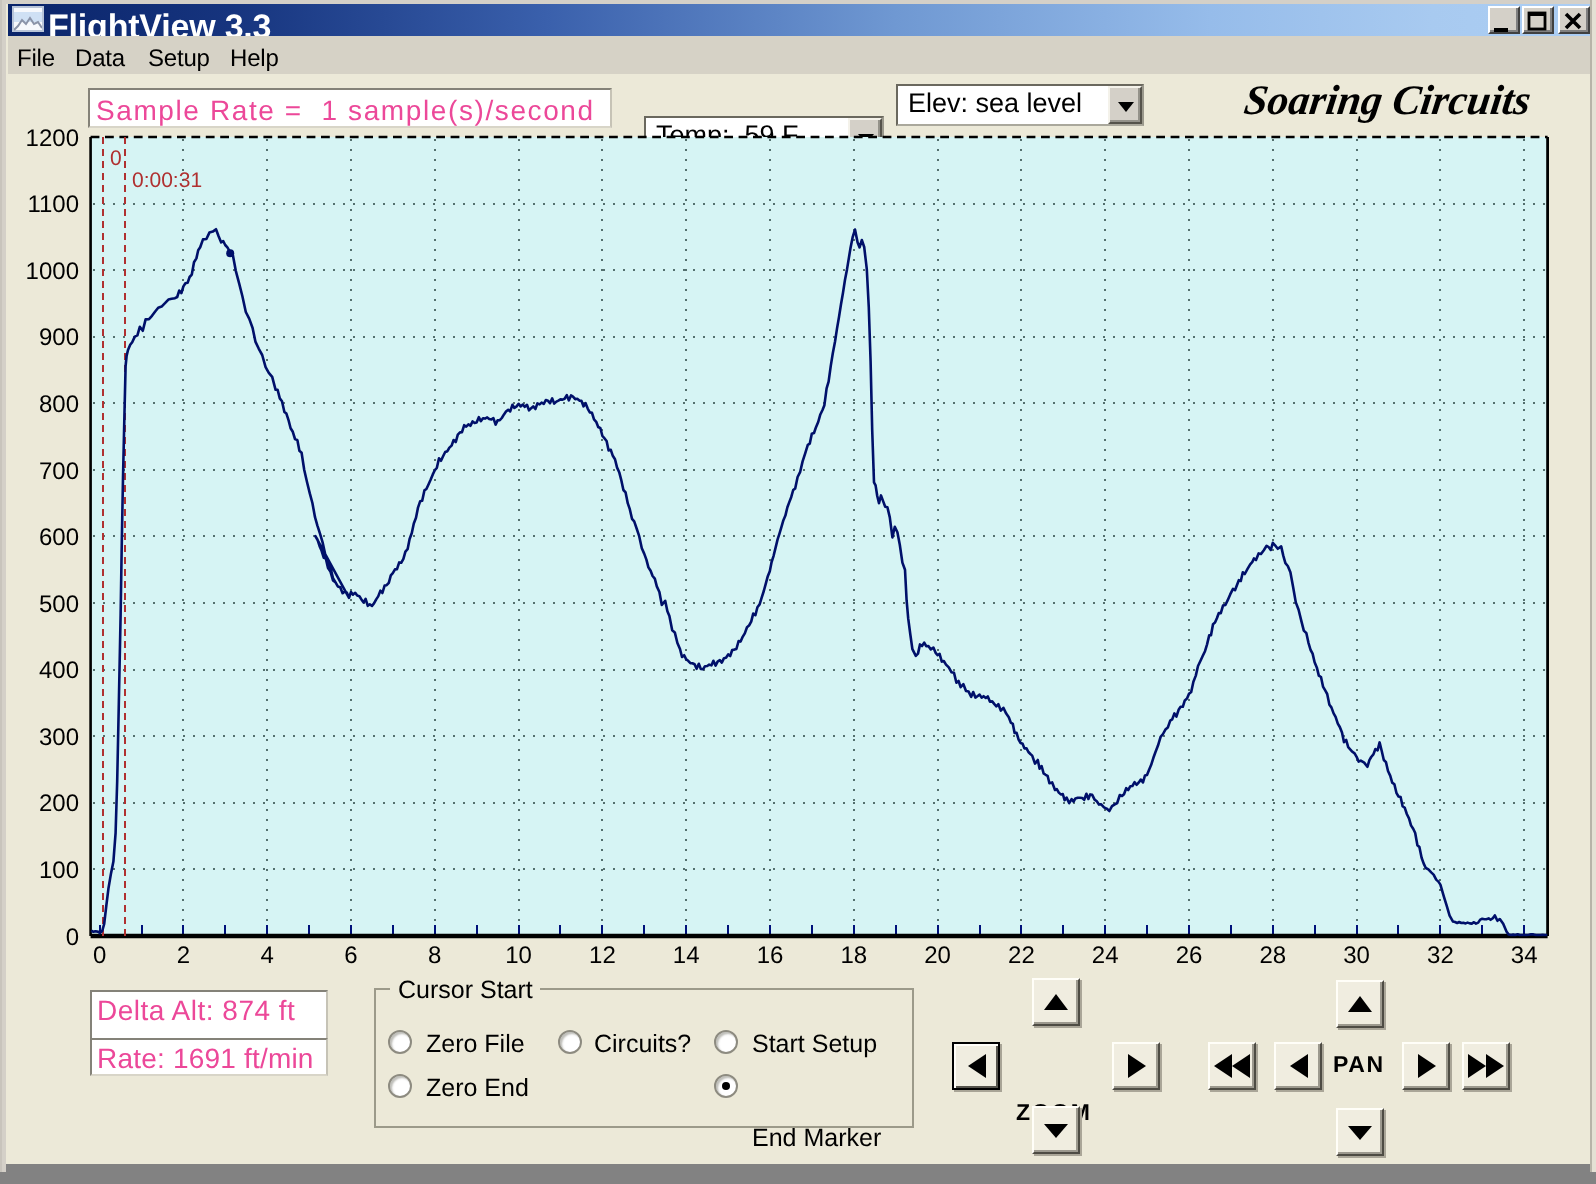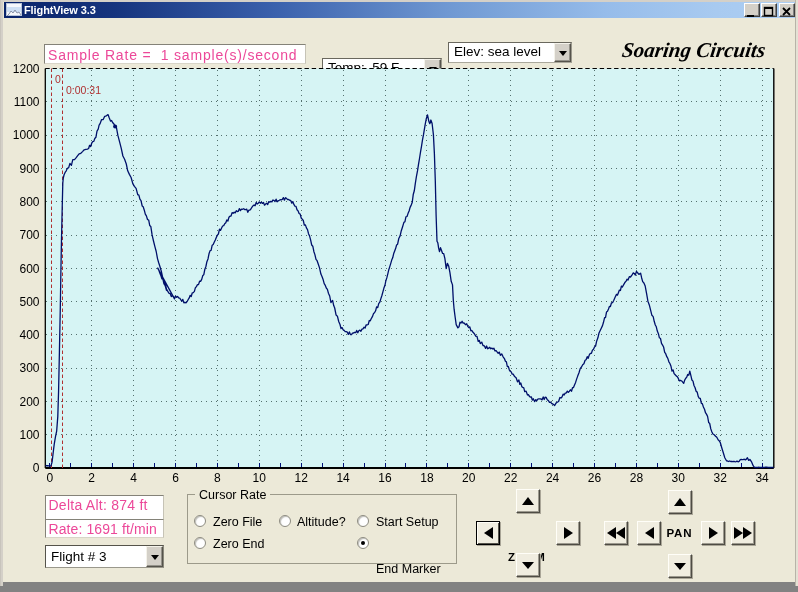--- a/index.html
+++ b/index.html
@@ -8,21 +8,21 @@
 
 #bord-l { position:absolute; left:0; top:0; width:3px; height:586px; background:#d4d0c8; border-left:1px solid #c8c4bc; }
 #bord-t { position:absolute; left:0; top:0; width:798px; height:2px; background:#d4d0c8; }
 #bord-r { position:absolute; right:0; top:0; width:3px; height:586px; background:#e4e1d4; border-left:1px solid #b7b4a8; }
 #strip-bot { position:absolute; left:0; top:582px; width:798px; height:10px; background:#828282; }
 #strip-edge { position:absolute; left:0; top:582px; width:798px; height:3px; background:#f2f0e8; border-bottom:2px solid #4c4c4c; }
 
 #title { position:absolute; left:4px; top:2px; width:791px; height:16px;
   background:linear-gradient(to right,#0a246a 0%,#16347e 14%,#3a60ac 34%,#6f98d2 56%,#96bcea 76%,#a8caf0 90%,#accef4 100%); }
 #ticon { position:absolute; left:2px; top:1px; width:16px; height:13px; background:#f6f8fc; border:1px solid #b8c4d8; }
-#ttext { position:absolute; left:20px; top:1.5px; color:#fff; font-size:11px; font-weight:bold; letter-spacing:-0.1px; }
+#ttext { position:absolute; left:20px; top:1.5px; color:#fff; font-size:17px; font-weight:bold; letter-spacing:-0.1px; }
 .wbtn { position:absolute; top:3px; width:16px; height:13.5px; background:#d4d0c8;
   border:1px solid; border-color:#fff #404040 #404040 #fff; box-shadow:inset -1px -1px 0 #808080; }
 
 #menu { position:absolute; left:4px; top:18px; width:791px; height:19px; background:#d6d2c6; font-size:12px; color:#000; }
 #menu span { position:absolute; top:3.5px; letter-spacing:-0.1px; }
 
 .tbox { position:absolute; background:#fff; border:1px solid; border-color:#848278 #c6c3b6 #d8d5c8 #848278; font-size:14px; color:#ec4899; }
 #samplebox { left:44px; top:44px; width:262px; height:20px; padding:2px 0 0 3px; letter-spacing:0.8px; }
 .combo { position:absolute; background:#fff; border:1px solid; border-color:#6a685e #9a988c #aaa89c #6a685e; font-size:13.5px; }
 .combo .cbtxt { position:absolute; left:5px; top:1px; }
@@ -72,20 +72,26 @@
  <div class="wbtn" style="left:744px;"><svg width="14" height="12">
         <rect x="2" y="9" width="7" height="2" fill="#000"></rect>
       </svg></div>
  <div class="wbtn" style="left:760.5px;"><svg width="14" height="12">
         <rect x="2.5" y="1.5" width="8" height="8" fill="none" stroke="#000" stroke-width="1.4"></rect>
         <rect x="2" y="1" width="9" height="2" fill="#000"></rect>
       </svg></div>
  <div class="wbtn" style="left:778.5px;"><svg width="14" height="12">
         <path d="M3 2 L10 9 M10 2 L3 9" stroke="#000" stroke-width="1.8"></path>
       </svg></div>
+ <div id="menu">
+   <span style="left:4.5px;">File</span>
+      <span style="left:33.5px;">Data</span>
+   <span style="left:70px;">Setup</span>
+      <span style="left:111px;">Help</span>
+ </div>
 
  <div class="tbox" id="samplebox">Sample Rate =&nbsp; 1 sample(s)/second</div>
  <div class="combo" style="left:322px; top:58px; width:120px; height:21px;">
    <span class="cbtxt">Temp:&nbsp; 59 F</span>
       <div class="cbtn">
         <div class="tri-d"></div>
       </div>
  </div>
  <div class="combo" style="left:448px; top:42px; width:124px; height:21px;">
    <span class="cbtxt">Elev: sea level</span>
@@ -206,33 +212,27 @@
 <text x="552.6" y="481.5" class="xl">24</text>
 <text x="594.5" y="481.5" class="xl">26</text>
 <text x="636.4" y="481.5" class="xl">28</text>
 <text x="678.3" y="481.5" class="xl">30</text>
 <text x="720.2" y="481.5" class="xl">32</text>
 <text x="762.1" y="481.5" class="xl">34</text>
  </svg>
 
  <div class="tbox" id="deltabox">Delta Alt: 874 ft</div>
  <div class="tbox" id="ratebox">Rate: 1691 ft/min</div>
- <div class="combo" id="flightcombo">
-      <span class="cbtxt">Flight # 3</span>
-      <div class="cbtn">
-        <div class="tri-d"></div>
-      </div>
-    </div>
 
  <div id="gbox"></div>
- <div id="gbox-label">Cursor Rate</div>
+ <div id="gbox-label">Cursor Start</div>
  <div class="radio" style="left:194px; top:515px;"></div>
  <div class="rlabel" style="left:213px; top:515px;">Zero File</div>
  <div class="radio" style="left:279px; top:515px;"></div>
- <div class="rlabel" style="left:297px; top:515px;">Altitude?</div>
+ <div class="rlabel" style="left:297px; top:515px;">Circuits?</div>
  <div class="radio" style="left:357px; top:515px;"></div>
  <div class="rlabel" style="left:376px; top:515px;">Start Setup</div>
  <div class="radio" style="left:194px; top:537px;"></div>
  <div class="rlabel" style="left:213px; top:537px;">Zero End</div>
  <div class="radio sel" style="left:357px; top:537px;"></div>
  <div class="rlabel" style="left:376px; top:537px;margin-top:25px;">End Marker</div>
 
  <div class="b3" style="left:516px; top:489px;">
       <div class="tri-u"></div>
     </div>

